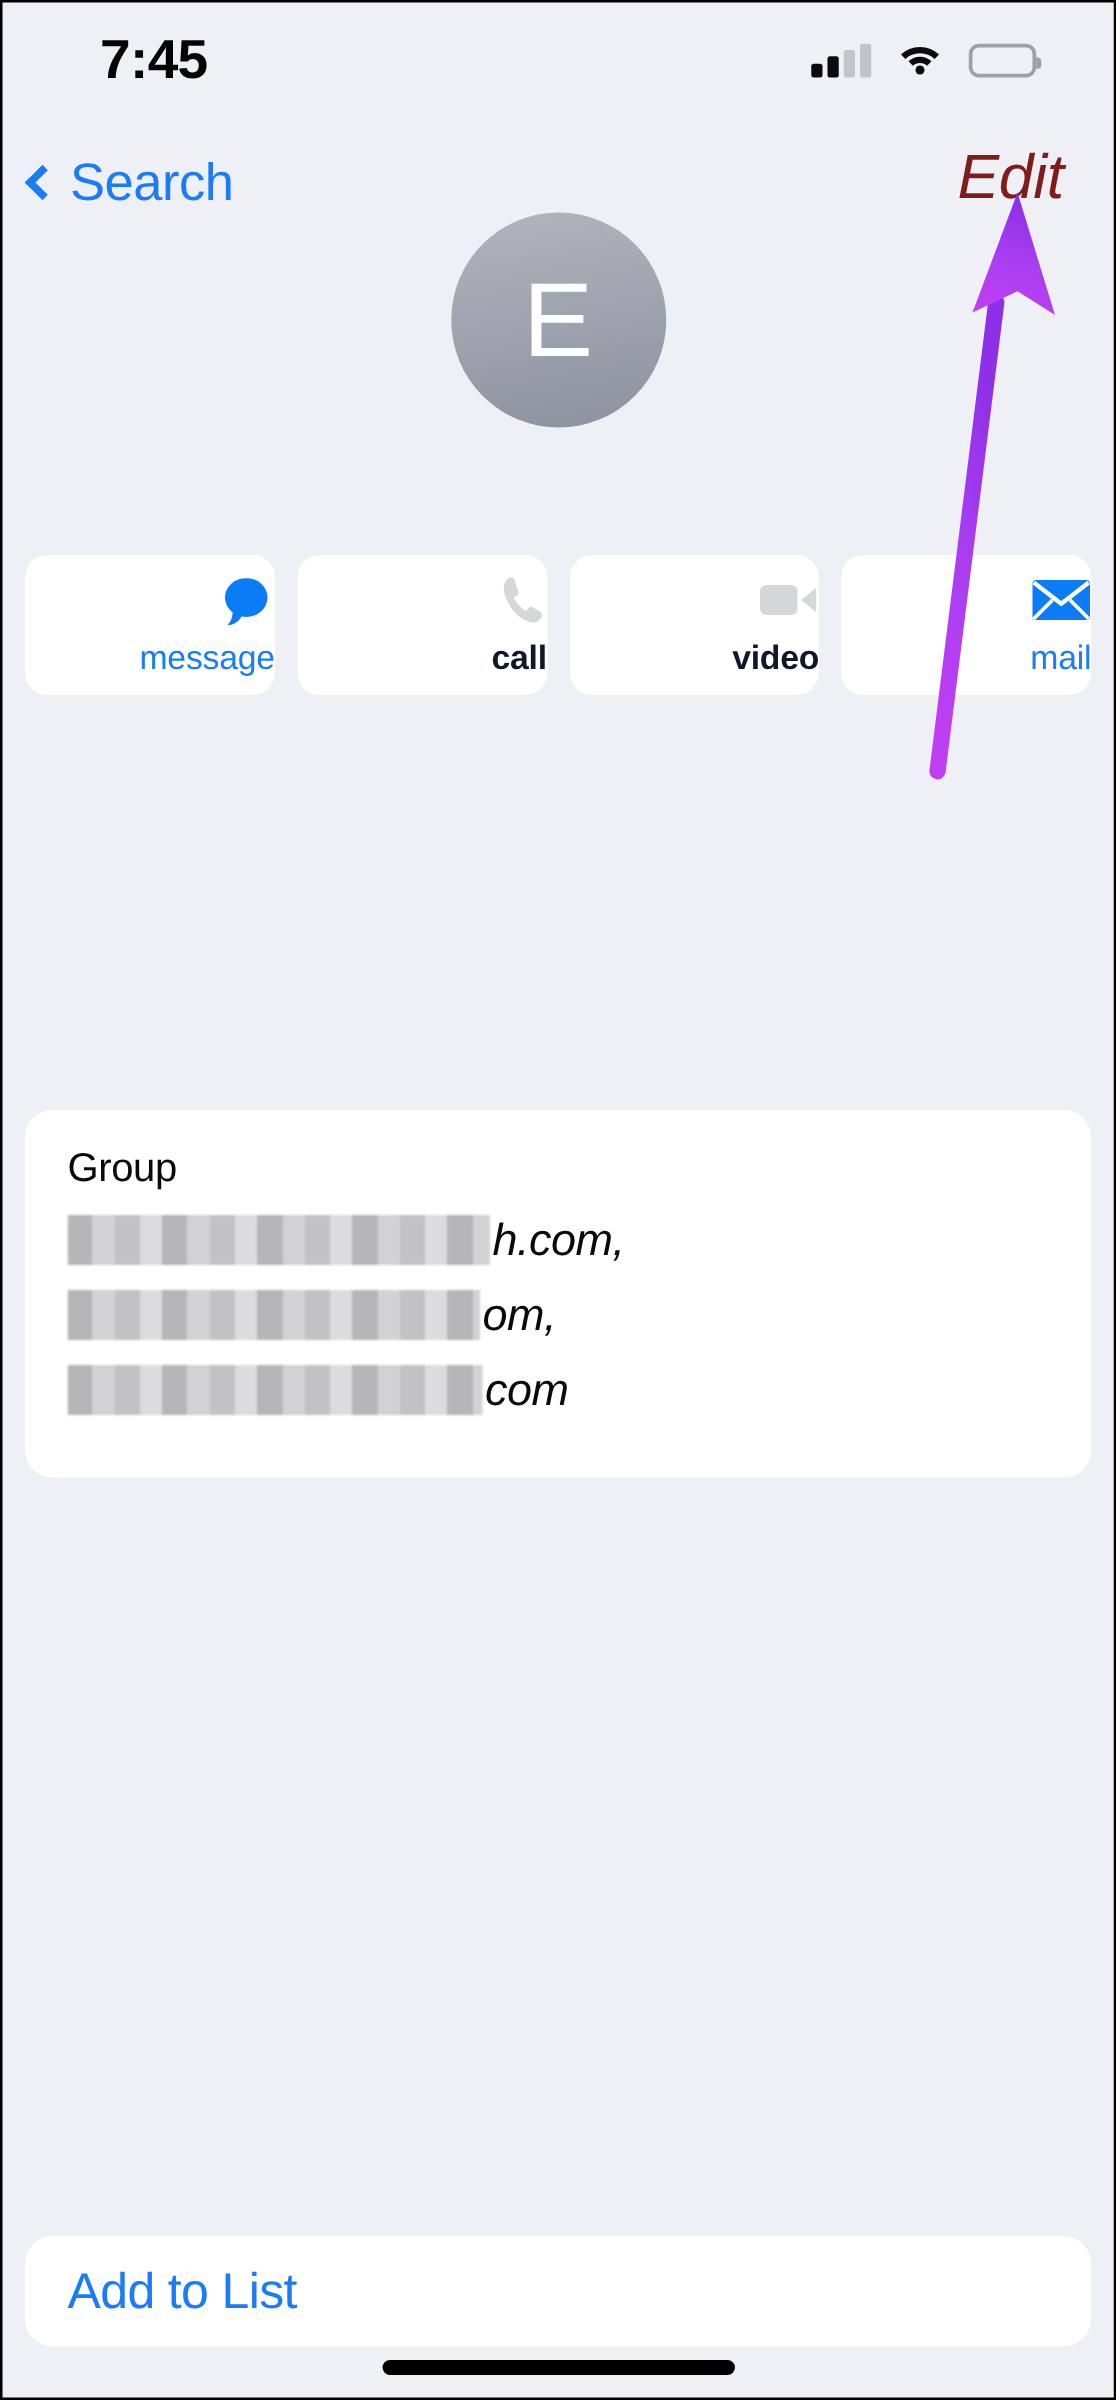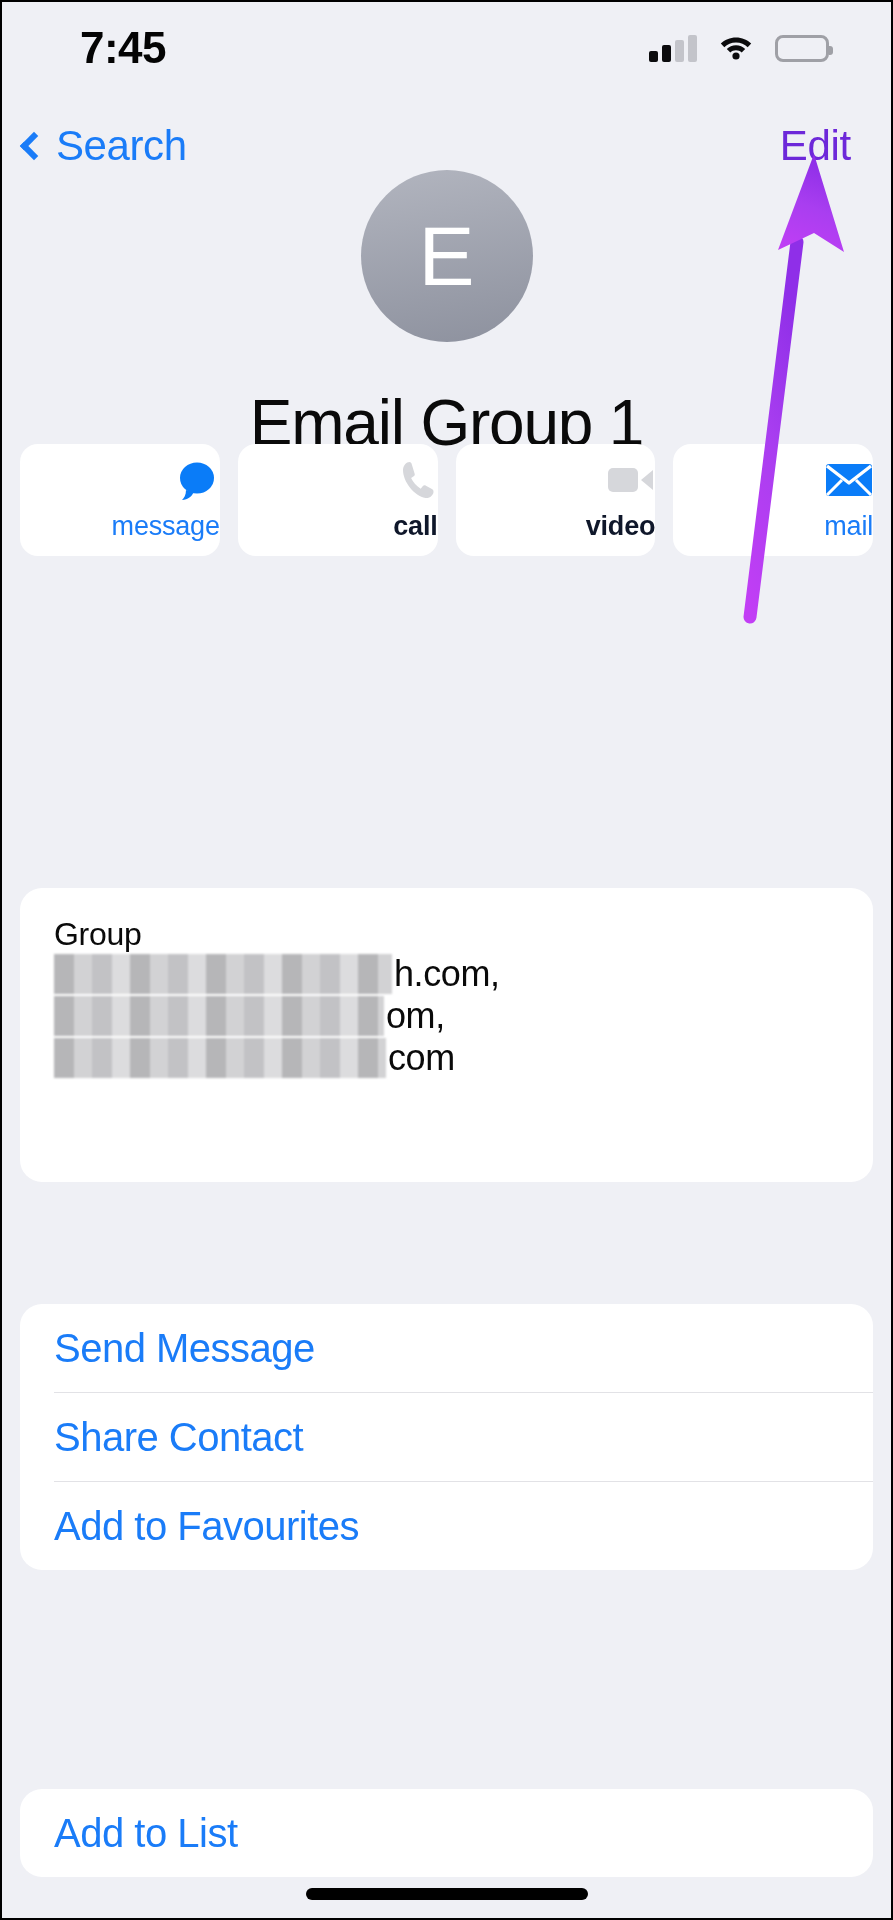--- a/index.html
+++ b/index.html
@@ -94,23 +94,24 @@
   }
   .chev {
     display:inline-block;
     width: 20px; height: 20px;
     border-left: 6px solid #1a7cf8;
     border-bottom: 6px solid #1a7cf8;
     transform: rotate(45deg);
     margin-right: 2px;
   }
   .nav-edit {
-    color: #6d28d9;
-    font-size: 42px;
+    color: #7f1d1d;
+    font-size: 50px;
     letter-spacing: -0.3px;
+    font-style: italic;
   }
 
   
   .header {
     position: absolute;
     top: 168px; left: 0; right: 0;
     display: flex;
     flex-direction: column;
     align-items: center;
   }
@@ -197,20 +198,22 @@
   .email-ellipsis {
     color: #1a7cf8;
     font-size: 32px;
     margin-left: 4px;
     letter-spacing: 1px;
   }
 
   .note-row {
     display: flex;
     align-items: center;
+    margin-top: 18px;
+    font-style: italic;
   }
   .blur-gray {
     width: 338px;
     height: 40px;
     background:
       repeating-linear-gradient(90deg,
         #b6b6b8 0px, #b6b6b8 20px,
         #d2d2d4 20px, #d2d2d4 38px,
         #c2c2c5 38px, #c2c2c5 58px,
         #dcdcde 58px, #dcdcde 76px);
@@ -301,21 +304,20 @@
       <span class="chev"></span>
       <span>Search</span>
     </div>
     <div class="nav-edit">Edit</div>
   </div>
 
   <div class="header">
     <div class="avatar">
       <span>E</span>
     </div>
-    <div class="contact-name">Email Group 1</div>
   </div>
 
   <div class="actions">
 
     <div class="action-btn">
       <span class="icon-wrap">
         <svg width="46" height="42" viewBox="0 0 46 42">
           <ellipse cx="23" cy="19" rx="17" ry="15.5" fill="#0a7cf8"></ellipse>
           <path d="M12 31 C12 36 10 39 8 41 C14 41 18 37 19.5 33.5 Z" fill="#0a7cf8"></path>
         </svg>
@@ -365,27 +367,20 @@
     <div class="note-row">
       <div class="blur-gray" style="width:330px;"></div>
       <div class="note-tail">om,</div>
     </div>
     <div class="note-row">
       <div class="blur-gray" style="width:332px;"></div>
       <div class="note-tail">com</div>
     </div>
   </div>
 
-  <div class="link-group" id="group-a">
-    <div class="link-row">Send Message</div>
-    <div class="link-divider"></div>
-    <div class="link-row">Share Contact</div>
-    <div class="link-divider"></div>
-    <div class="link-row">Add to Favourites</div>
-  </div>
 
 
   <div class="link-group" id="group-c">
     <div class="link-row">Add to List</div>
   </div>
 
   <svg class="annotation">
     <defs>
       <linearGradient id="arrowgrad" x1="0" y1="1" x2="0.25" y2="0">
         <stop offset="0%" stop-color="#c23ef5"></stop>

